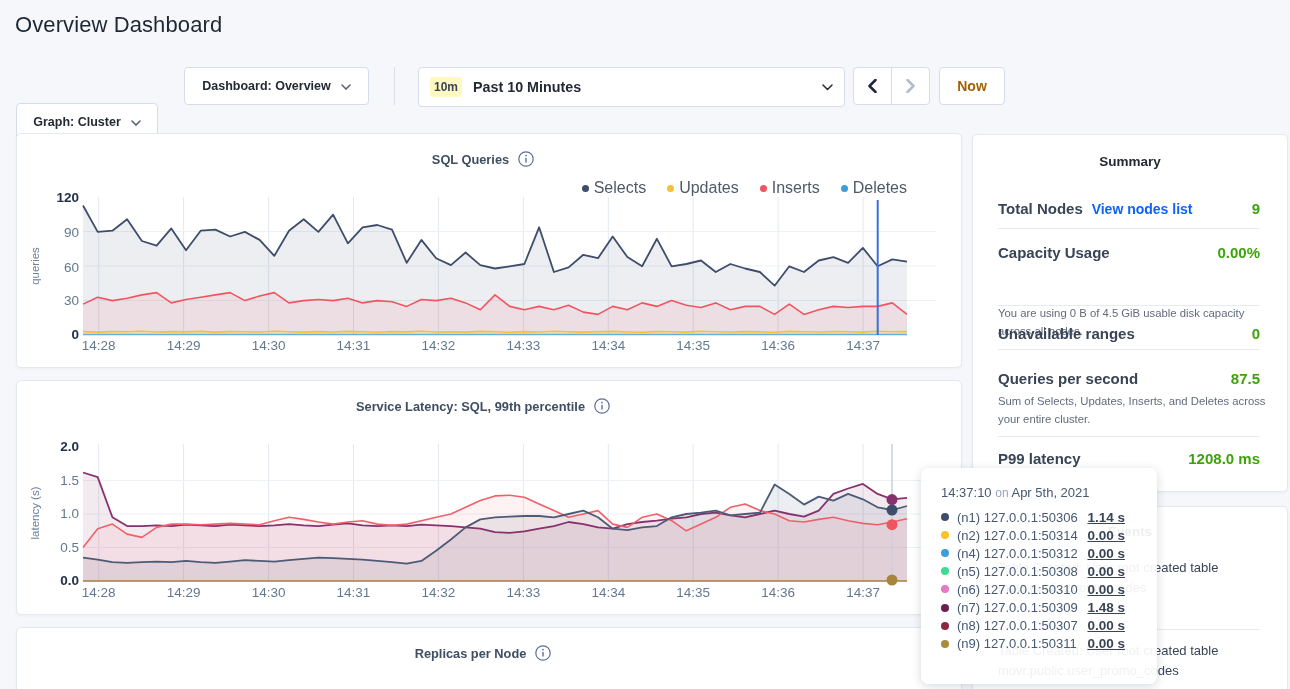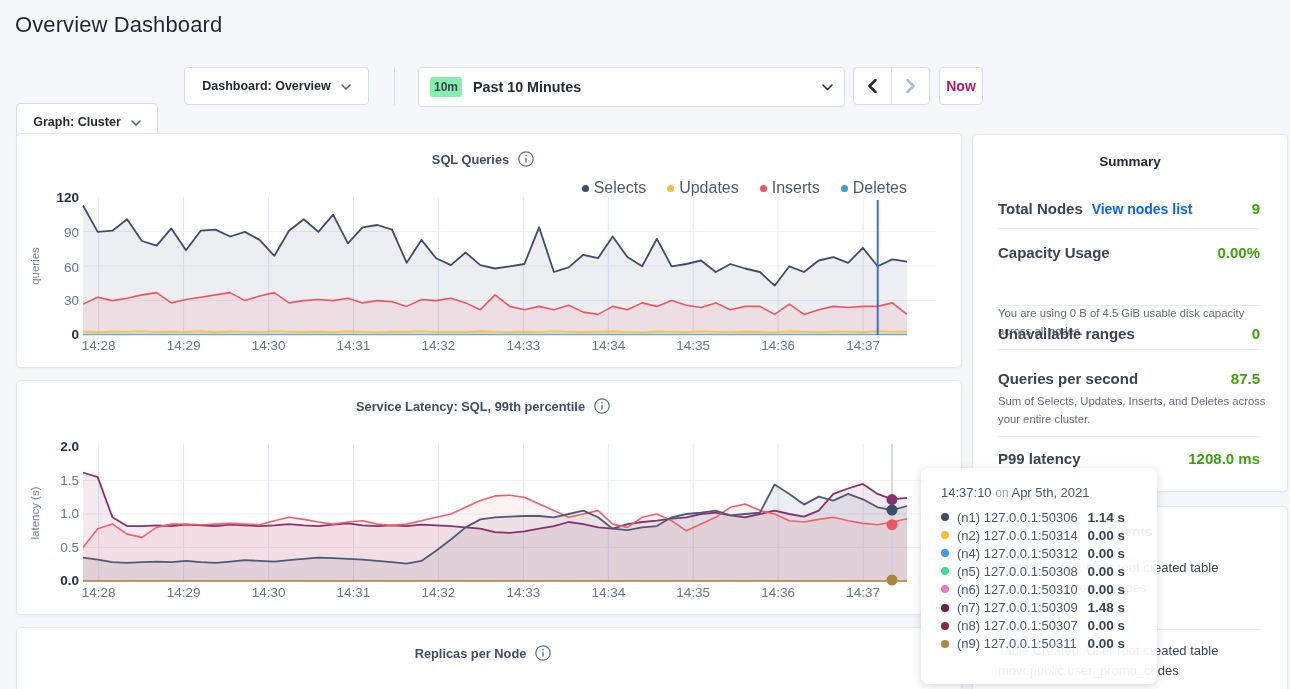--- a/index.html
+++ b/index.html
@@ -22,54 +22,54 @@
 .slink { font-size:14px; font-weight:bold; color:#0b64f5; }
 .sgray { position:absolute; left:25px; font-size:11.3px; color:#626b7c; line-height:17.5px; white-space:nowrap; }
 .sdiv { position:absolute; left:25px; right:27px; height:1px; background:#e7eaf0; }
 .ev { font-size:13px; color:#394455; line-height:19.5px; white-space:nowrap; }
 .tooltip { position:absolute; left:921px; top:468px; width:236px; height:216px; background:rgba(255,255,255,0.92); border-radius:8px; box-shadow:0 2px 10px rgba(30,40,60,0.18); padding:16px 0 2px 20px; }
 .ttime { font-size:13px; color:#475872; line-height:18px; margin-bottom:6px; white-space:nowrap; }
 .ton { color:#9aa5b5; font-size:12px; }
 .trow { display:flex; align-items:center; height:18.1px; }
 .tdot { width:8px; height:8px; border-radius:50%; margin-right:8px; flex:none; }
 .tlabel { font-size:13px; color:#475872; width:122px; white-space:nowrap; }
-.tval { font-size:13.5px; font-weight:bold; color:#394455; width:46px; text-align:right; white-space:nowrap; }
+.tval { font-size:13.5px; font-weight:bold; color:#394455; width:46px; text-align:right; white-space:nowrap;text-decoration:underline; }
 </style></head>
 <body>
 <h1>Overview Dashboard</h1>
 
 <div class="btn" style="left:16px; top:67px; width:142px; height:38px;margin-top:36px;">Graph: Cluster<span class="chev"><svg width="10" height="6" viewBox="0 0 10 6">
         <path d="M1 1l4 4 4-4" stroke="#596576" stroke-width="1.6" fill="none" stroke-linecap="round"></path>
       </svg></span></div>
 <div class="btn" style="left:184px; top:67px; width:185px; height:38px;">Dashboard: Overview<span class="chev"><svg width="10" height="6" viewBox="0 0 10 6">
         <path d="M1 1l4 4 4-4" stroke="#596576" stroke-width="1.6" fill="none" stroke-linecap="round"></path>
       </svg></span></div>
 <div class="divider-v" style="left:394px; top:67px; height:38px;"></div>
 
 <div class="btn" style="left:418px; top:67px; width:427px; height:40px; justify-content:flex-start; padding:0 11px;">
-  <span style="background:#86efac; border-radius:3px; font-size:12px; font-weight:bold; color:#394455; padding:3px 4px;">10m</span>
+  <span style="background:#fef9c3; border-radius:3px; font-size:12px; font-weight:bold; color:#394455; padding:3px 4px;">10m</span>
   <span style="margin-left:11px; font-size:14.3px;">Past 10 Minutes</span>
   <span style="margin-left:auto;"><svg width="11" height="7" viewBox="0 0 11 7">
         <path d="M1 1l4.5 4.5L10 1" stroke="#242a35" stroke-width="1.5" fill="none" stroke-linecap="round"></path>
       </svg></span>
 </div>
 <div class="btn" style="left:853px; top:67px; width:77px; height:38px; padding:0;">
   <span style="flex:1; display:flex; align-items:center; justify-content:center;">
       <svg width="9" height="14" viewBox="0 0 9 14">
         <path d="M7.5 1L1.5 7l6 6" stroke="#20283a" stroke-width="2.5" fill="none" stroke-linecap="round" stroke-linejoin="round"></path>
       </svg>
     </span>
   <span style="width:1px; height:38px; background:#d6dce8;"></span>
   <span style="flex:1; display:flex; align-items:center; justify-content:center;">
       <svg width="9" height="14" viewBox="0 0 9 14">
         <path d="M1.5 1l6 6-6 6" stroke="#b3bcca" stroke-width="2.5" fill="none" stroke-linecap="round" stroke-linejoin="round"></path>
       </svg>
     </span>
 </div>
-<div class="btn" style="left:939px; top:67px; width:44px; height:38px; color:#be185d; font-size:14px;">Now</div>
+<div class="btn" style="left:939px; top:67px; width:66px; height:38px; color:#a16207; font-size:14px;">Now</div>
 
 <div class="card" style="left:16px; top:133px; width:946px; height:235px;">
   <div class="ctitle">SQL Queries <span class="info">
         <svg width="16" height="16" viewBox="0 0 16 16">
           <circle cx="8" cy="8" r="7.2" fill="none" stroke="#5c6f96" stroke-width="1.2"></circle>
           <rect x="7.3" y="6.8" width="1.4" height="5" rx="0.7" fill="#5c6f96"></rect>
           <circle cx="8" cy="4.6" r="0.9" fill="#5c6f96"></circle>
         </svg>
       </span></div>
   <div class="legend">

